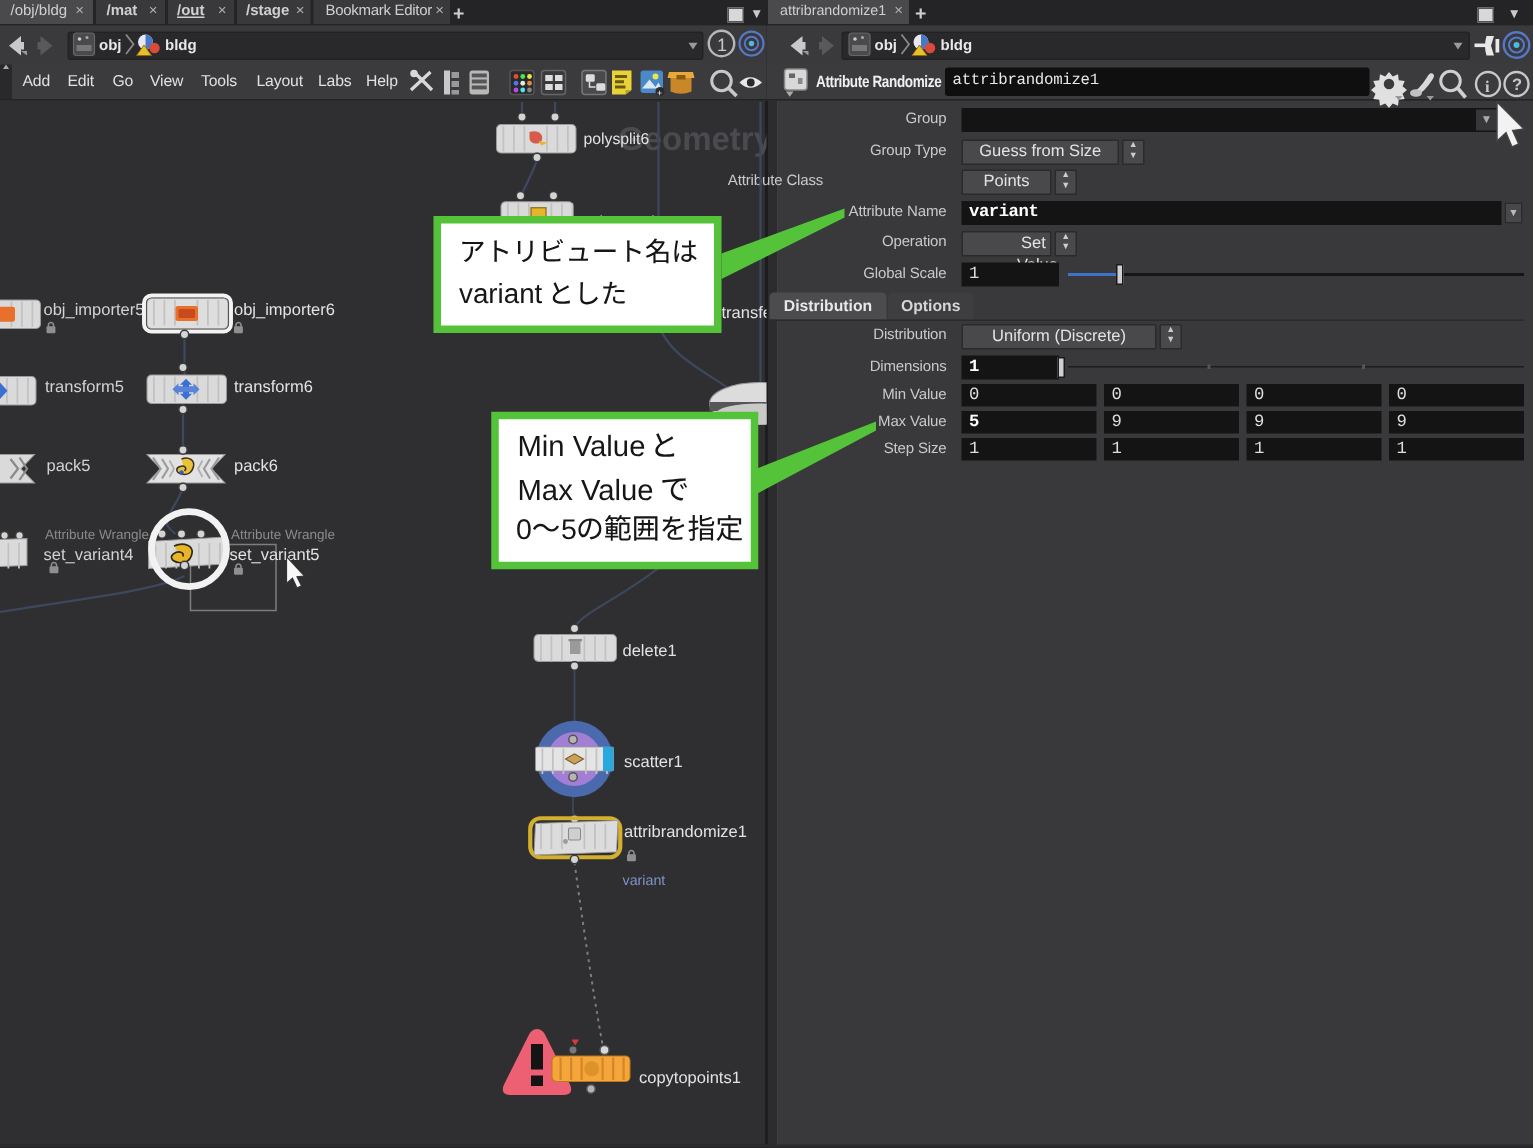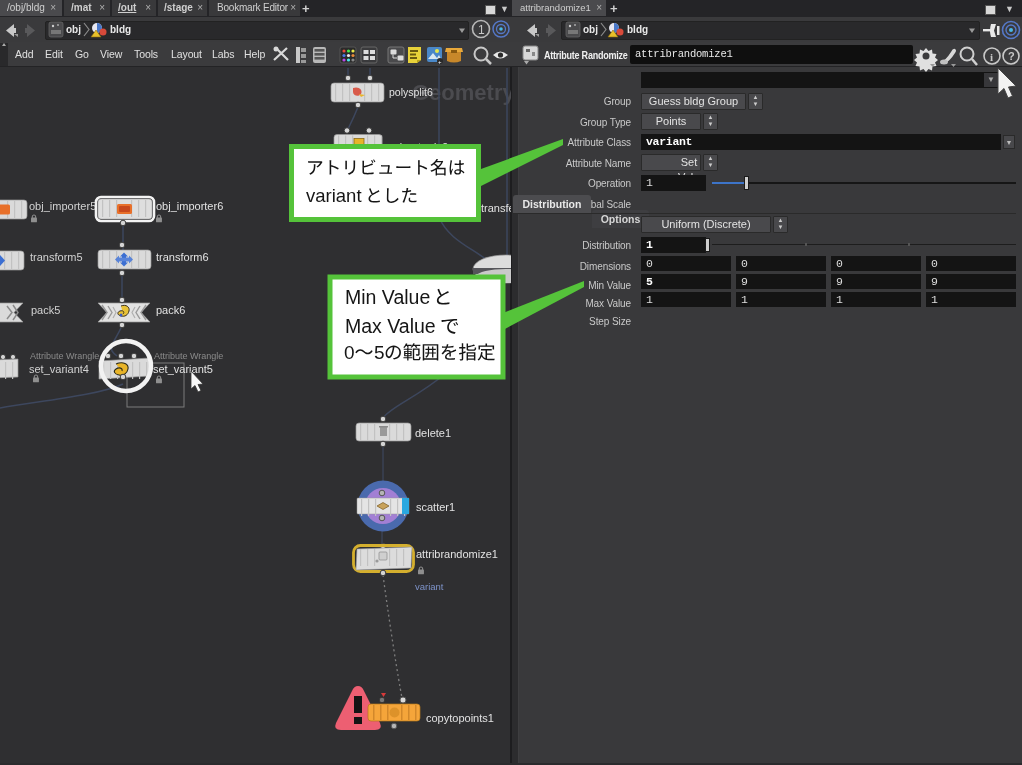--- a/index.html
+++ b/index.html
@@ -11,21 +11,21 @@
   .tab{position:absolute;top:0;height:16px;background:#39393b;color:#cfcfcf;
        font-size:10px;line-height:16px;white-space:nowrap;}
   .tab .x{color:#b0b0b0;font-size:10px;}
   .tab.active{background:#4a4a4d;}
   .row2{top:17px;height:25px;background:#3a3a3c;width:511px;}
   .row3{top:42px;height:25px;background:#3b3b3d;width:511px;border-bottom:1px solid #232325;box-sizing:border-box;}
   .pathfield{position:absolute;top:21px;height:17px;background:#29292b;border:1px solid #222;border-radius:2px;}
   .menu{color:#e0e0e0;font-size:10.5px;line-height:25px;position:absolute;top:0;letter-spacing:-0.1px;}
   
   #params{left:511px;top:67px;width:511px;height:698px;background:#39393b;}
-  .plabel{position:absolute;color:#c9c9c9;font-size:10px;line-height:16px;text-align:right;white-space:nowrap;letter-spacing:-0.1px;margin-top:22px;}
+  .plabel{position:absolute;color:#c9c9c9;font-size:10px;line-height:16px;text-align:right;white-space:nowrap;letter-spacing:-0.1px;}
   .pfield{position:absolute;background:#141414;color:#dedede;
           font-family:"Liberation Mono",monospace;font-size:11.5px;line-height:16px;letter-spacing:-0.3px;
           padding-left:5px;box-sizing:border-box;}
   .dd{position:absolute;background:#49494c;border:1px solid #2a2a2a;color:#e3e3e3;
       font-size:11px;text-align:center;box-sizing:border-box;border-radius:1px;}
   .spin{position:absolute;background:#49494c;border:1px solid #2a2a2a;box-sizing:border-box;border-radius:1px;}
   .ptab{position:absolute;font-size:10.5px;font-weight:bold;color:#e8e8e8;text-align:center;
         border-radius:3px 3px 0 0;}
 </style>
 </head>
@@ -75,52 +75,52 @@
 
   <div class="abs row3" style="left:511px;"></div>
   <div class="abs" style="left:544px;top:49px;color:#f0f0f0;font-size:11px;font-weight:bold;letter-spacing:-0.3px;transform:scaleX(0.82);transform-origin:0 0;white-space:nowrap;">Attribute Randomize</div>
   <div class="abs" style="left:630px;top:45px;width:283px;height:19px;background:#0f0f0f;border-radius:2px;
        color:#e8e8e8;font-family:'Liberation Mono',monospace;font-size:10.5px;line-height:19px;padding-left:5px;letter-spacing:-0.2px;box-sizing:border-box;">attribrandomize1</div>
 
   <div id="pc">
 
     <div class="plabel" style="left:431px;top:72px;width:200px;">Group</div>
     <div class="plabel" style="left:431px;top:93px;width:200px;">Group Type</div>
-    <div class="plabel" style="left:431px;top:113px;width:200px;">Attribute Class</div>
+    <div class="plabel" style="left:417px;top:113px;width:200px;text-align:center;">Attribute Class</div>
     <div class="plabel" style="left:431px;top:134px;width:200px;">Attribute Name</div>
     <div class="plabel" style="left:431px;top:154px;width:200px;">Operation</div>
     <div class="plabel" style="left:431px;top:175px;width:200px;">Global Scale</div>
     <div class="plabel" style="left:431px;top:216px;width:200px;">Distribution</div>
     <div class="plabel" style="left:431px;top:237px;width:200px;">Dimensions</div>
     <div class="plabel" style="left:431px;top:256px;width:200px;">Min Value</div>
     <div class="plabel" style="left:431px;top:274px;width:200px;">Max Value</div>
     <div class="plabel" style="left:431px;top:292px;width:200px;">Step Size</div>
 
     <div class="pfield" style="left:641px;top:72px;width:358px;height:16px;"></div>
     <div class="abs" style="left:984px;top:73px;width:14px;height:14px;background:#37373a;color:#aaa;font-size:8px;text-align:center;line-height:14px;">▼</div>
 
-    <div class="dd" style="left:641px;top:93px;width:105px;height:17px;line-height:15px;">Guess bldg Group</div>
+    <div class="dd" style="left:641px;top:93px;width:105px;height:17px;line-height:15px;">Guess from Size</div>
     <div class="spin" style="left:748px;top:93px;width:15px;height:17px;color:#ccc;font-size:6px;text-align:center;line-height:7px;">▲<br>▼</div>
 
     <div class="dd" style="left:641px;top:113px;width:60px;height:17px;line-height:15px;">Points</div>
     <div class="spin" style="left:703px;top:113px;width:15px;height:17px;color:#ccc;font-size:6px;text-align:center;line-height:7px;">▲<br>▼</div>
 
     <div class="pfield" style="left:641px;top:134px;width:360px;height:16px;font-weight:bold;color:#fff;">variant</div>
     <div class="abs" style="left:1003px;top:135px;width:12px;height:14px;background:#48484b;border:1px solid #2a2a2a;color:#bbb;font-size:7px;text-align:center;line-height:13px;box-sizing:border-box;">▼</div>
 
     <div class="dd" style="left:641px;top:154px;width:60px;height:17px;line-height:15px;padding-left:36px;">Set Value</div>
     <div class="spin" style="left:703px;top:154px;width:15px;height:17px;color:#ccc;font-size:6px;text-align:center;line-height:7px;">▲<br>▼</div>
 
     <div class="pfield" style="left:641px;top:175px;width:65px;height:16px;">1</div>
     <div class="abs" style="left:712px;top:182px;width:304px;height:2px;background:#161616;"></div>
     <div class="abs" style="left:712px;top:182px;width:33px;height:2px;background:#3d74c8;"></div>
     <div class="abs" style="left:744px;top:176px;width:5px;height:14px;background:#cfcfcf;border:1px solid #1a1a1a;box-sizing:border-box;"></div>
 
     <div class="ptab" style="left:513px;top:195px;width:78px;height:18px;line-height:18px;background:#4c4c4f;">Distribution</div>
-    <div class="ptab" style="left:592px;top:210px;width:57px;height:18px;line-height:18px;background:#3e3e41;color:#d6d6d6;">Options</div>
+    <div class="ptab" style="left:592px;top:195px;width:57px;height:18px;line-height:18px;background:#3e3e41;color:#d6d6d6;">Options</div>
     <div class="abs" style="left:513px;top:213px;width:503px;height:1px;background:#2a2a2a;"></div>
 
     <div class="dd" style="left:641px;top:216px;width:130px;height:17px;line-height:15px;">Uniform (Discrete)</div>
     <div class="spin" style="left:773px;top:216px;width:15px;height:17px;color:#ccc;font-size:6px;text-align:center;line-height:7px;">▲<br>▼</div>
 
     <div class="pfield" style="left:641px;top:237px;width:65px;height:16px;font-weight:bold;color:#fff;">1</div>
     <div class="abs" style="left:712px;top:244px;width:304px;height:1px;background:#1d1d1d;"></div>
     <div class="abs" style="left:805px;top:243px;width:2px;height:3px;background:#555;"></div>
     <div class="abs" style="left:908px;top:243px;width:2px;height:3px;background:#555;"></div>
     <div class="abs" style="left:705px;top:238px;width:5px;height:14px;background:#cfcfcf;border:1px solid #1a1a1a;box-sizing:border-box;"></div>

